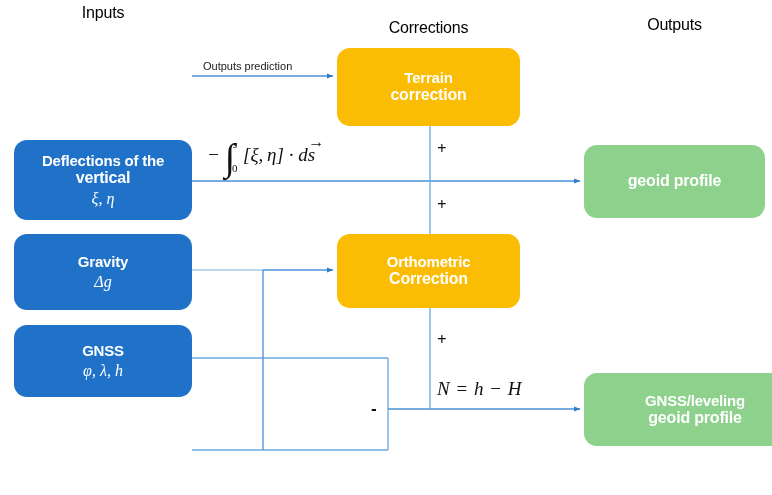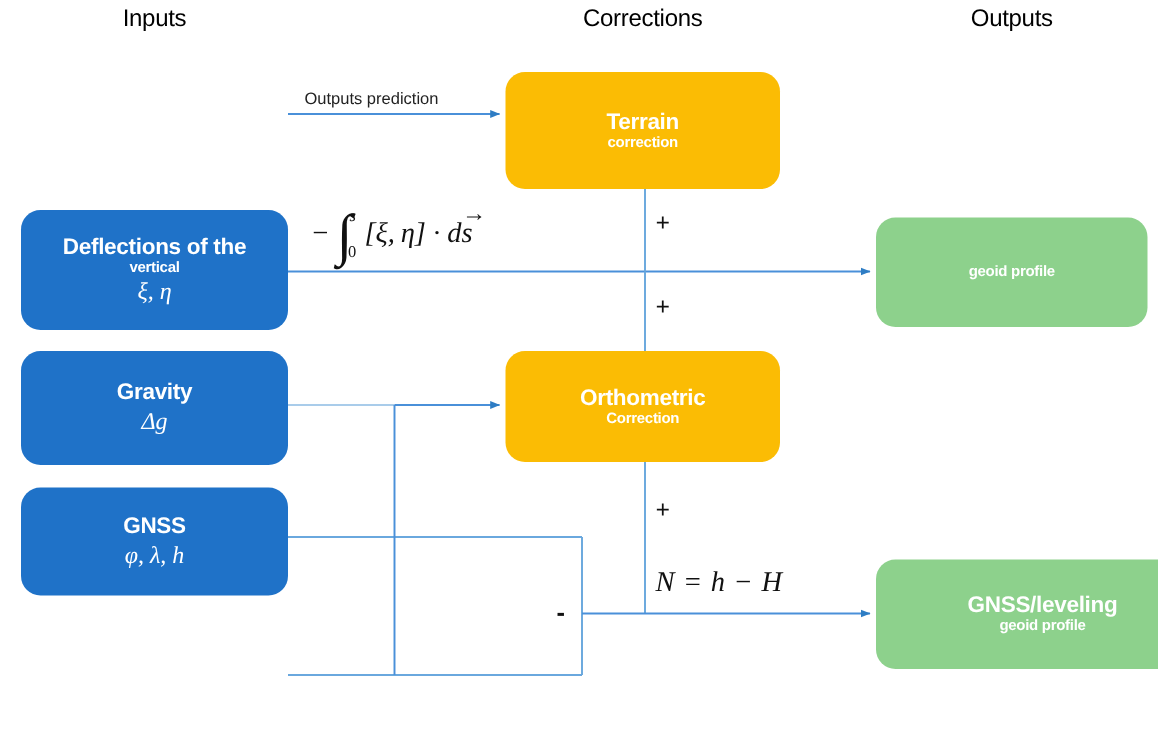--- a/index.html
+++ b/index.html
@@ -37,21 +37,21 @@
     box-sizing: border-box;
     padding: 2px 6px;
   }
   .node .line1 {
     font-size: 15px;
     font-weight: bold;
     line-height: 1.15;
     letter-spacing: -0.2px;
   }
   .node .line2 {
-    font-size: 10px;
+    font-size: 16px;
     font-weight: bold;
     line-height: 1.15;
     letter-spacing: -0.2px;
     text-align: right;
   }
   .node .sub {
     font-family: "Liberation Serif", serif;
     font-style: italic;
     font-size: 16px;
     font-weight: normal;
@@ -134,22 +134,22 @@
     font-size: 0.85em;
     font-style: normal;
   }
 </style>
 </head>
 <body>
 
 <div id="canvas">
 
   <div class="col-title" style="left:14px; top:4px; width:178px;">Inputs</div>
-  <div class="col-title" style="left:337px; top:4px; width:183px;">Corrections</div>
-  <div class="col-title" style="left:584px; top:4px; width:181px;">Outputs</div>
+  <div class="col-title" style="left:337px; top:19px; width:183px;">Corrections</div>
+  <div class="col-title" style="left:584px; top:16px; width:181px;">Outputs</div>
 
   <svg class="wires" viewBox="0 0 772 495" xmlns="http://www.w3.org/2000/svg">
     <defs>
       <marker id="arrowhead" markerWidth="7" markerHeight="7" refX="6.2" refY="3" orient="auto" markerUnits="userSpaceOnUse">
         <path d="M0,0.4 L6.6,3 L0,5.6 z" fill="#2E7DC4"></path>
       </marker>
     </defs>
 
     <line x1="192" y1="76" x2="333" y2="76" stroke="#4A90D9" stroke-width="1.3" marker-end="url(#arrowhead)"></line>
 

